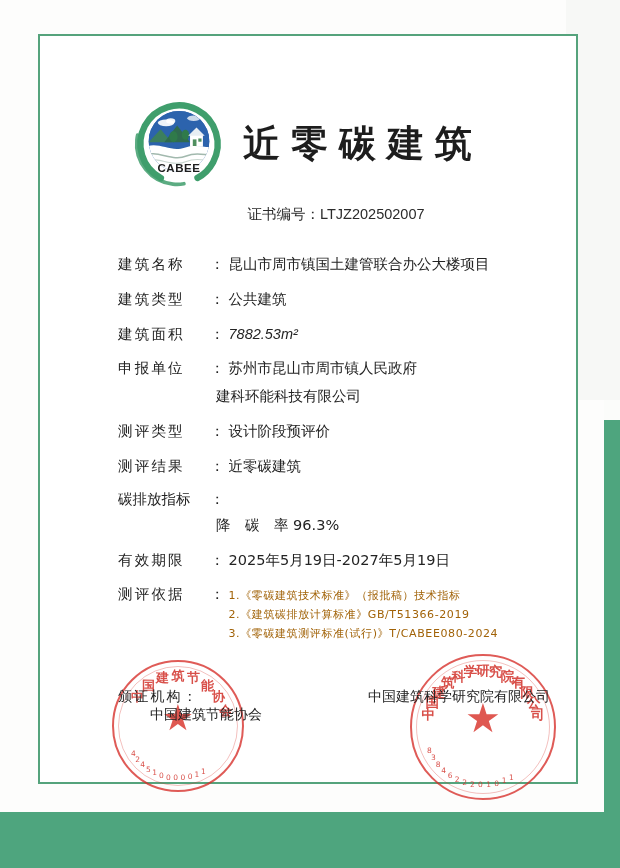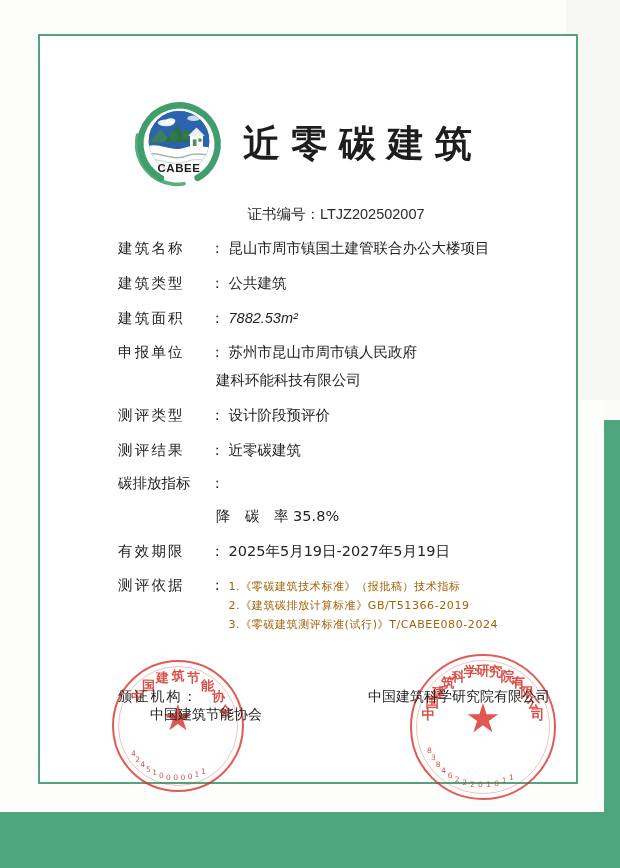--- a/index.html
+++ b/index.html
@@ -74,21 +74,21 @@
     padding-left:56px;
   }
   #cert-no-row .cn-label,
   #cert-no-row .cn-value {
     font-size:14.5px; color:#2b2b2b;
   }
   #cert-no-row .cn-label { font-family:Liberation Serif, serif; }
   
   #fields {
     position:absolute;
-    left:78px; top:202px;
+    left:78px; top:218px;
     width:470px;
   }
   .field-row {
     display:flex;
     align-items:baseline;
     margin-bottom:13px;
   }
   .field-label {
     flex:0 0 92px;
     font-family:"DejaVu Sans",sans-serif;
@@ -285,27 +285,27 @@
       <span class="field-colon">：</span>
       <span class="field-value">设计阶段预评价</span>
     </div>
 
     <div class="field-row">
       <span class="field-label spaced">测评结果</span>
       <span class="field-colon">：</span>
       <span class="field-value">近零碳建筑</span>
     </div>
 
-    <div class="field-row" style="margin-bottom:13px">
+    <div class="field-row" style="margin-bottom:6px">
       <span class="field-label tight">碳排放指标</span>
       <span class="field-colon">：</span>
     </div>
     <div class="sub-row">
       <span class="sub-indent"></span>
-      <span class="field-value">降　碳　率 35.8%</span>
+      <span class="field-value">降　碳　率 96.3%</span>
     </div>
 
     <div class="field-row">
       <span class="field-label spaced">有效期限</span>
       <span class="field-colon">：</span>
       <span class="field-value">2025年5月19日-2027年5月19日</span>
     </div>
 
     <div class="field-row">
       <span class="field-label spaced">测评依据</span>

